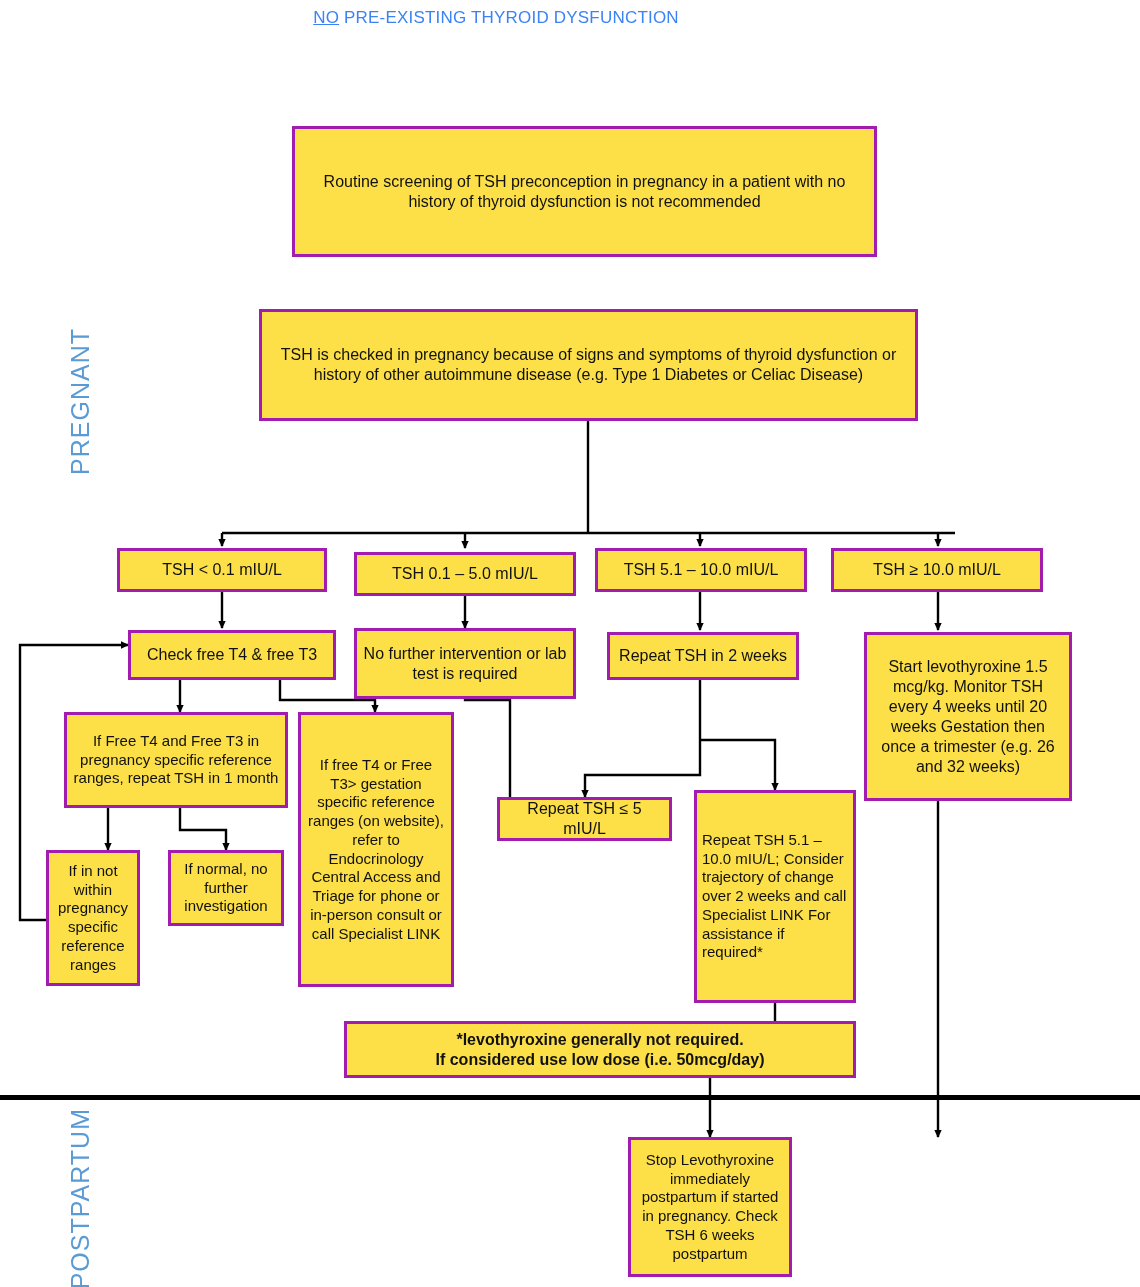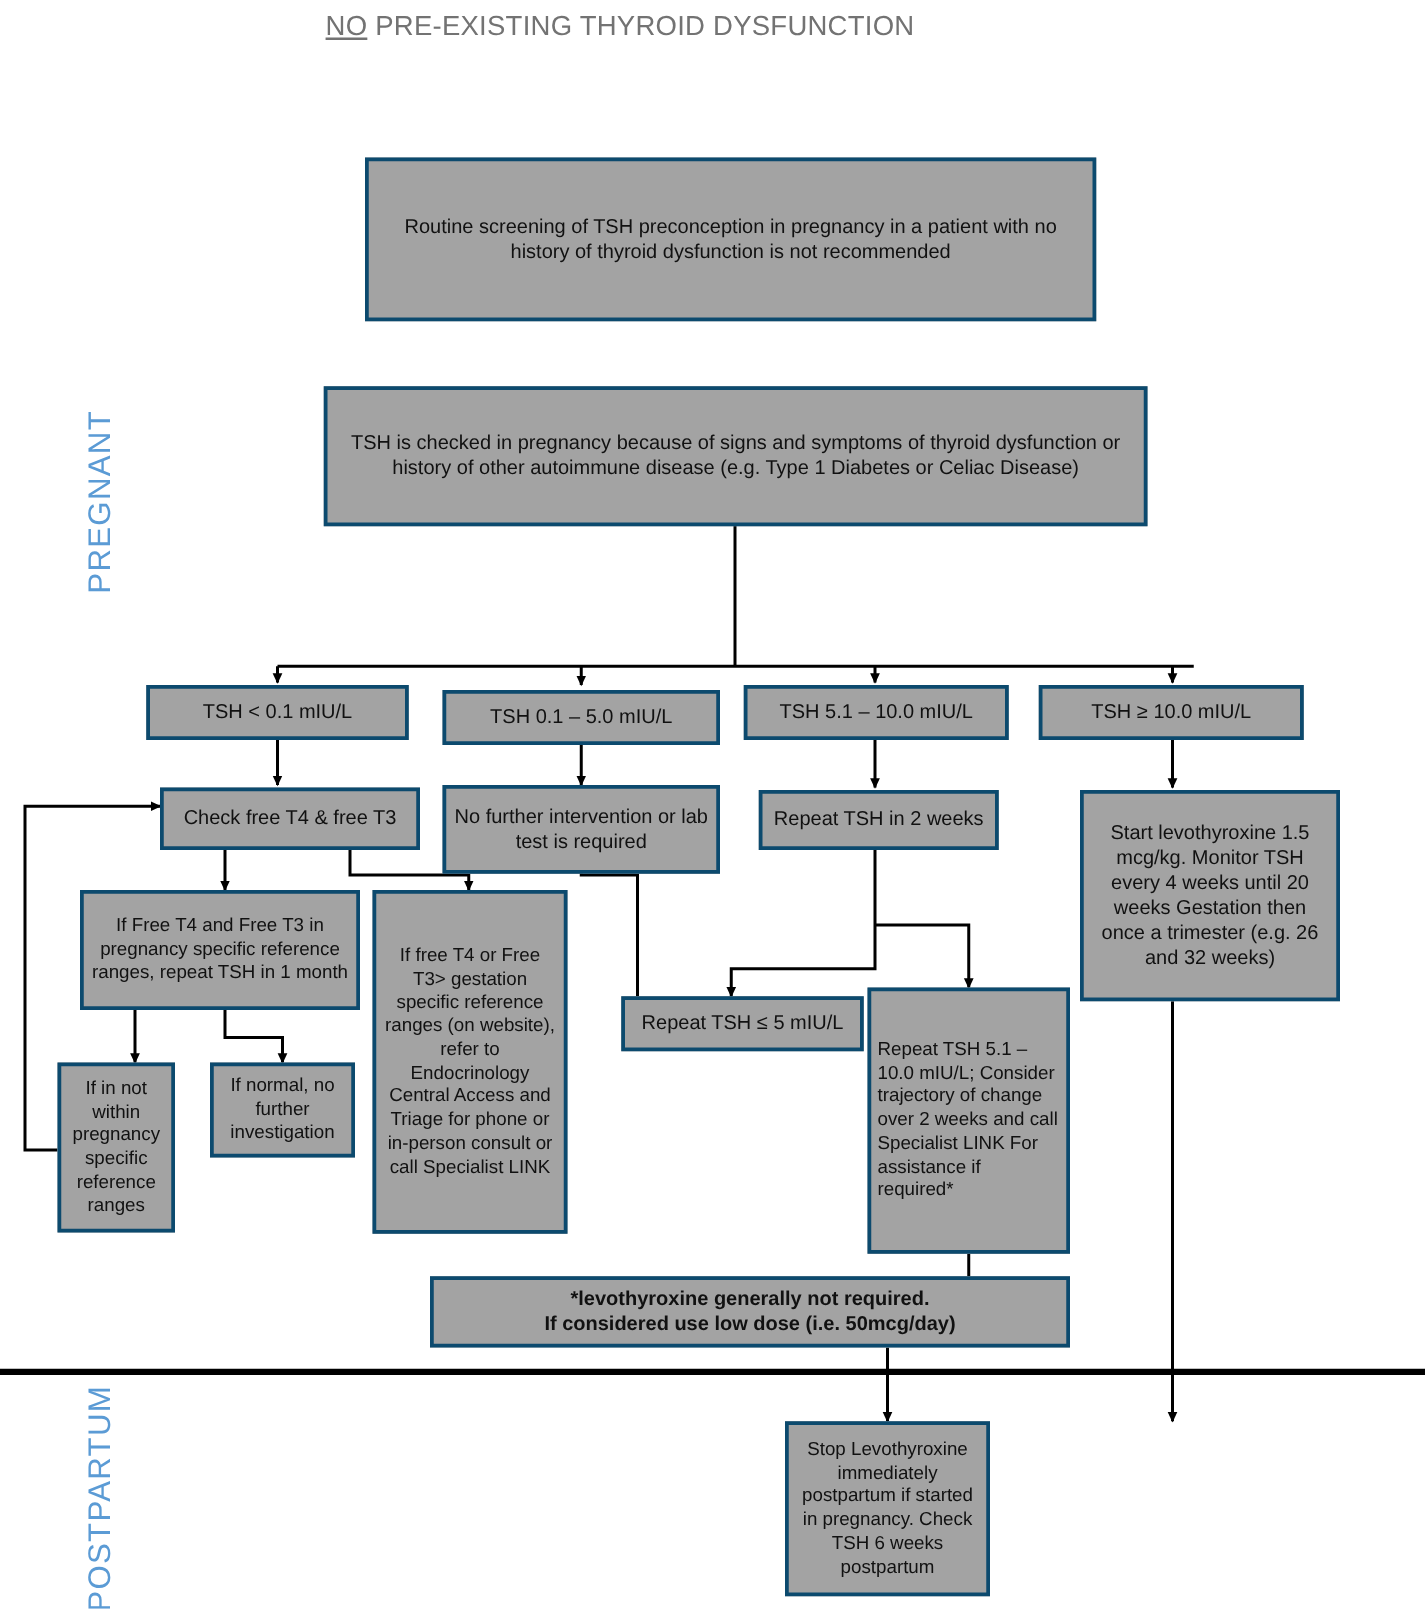--- a/index.html
+++ b/index.html
@@ -22,32 +22,32 @@
     width: 1140px;
     height: 1287px;
     pointer-events: none;
   }
   .title {
     position: absolute;
     left: 0;
     top: 8px;
     width: 992px;
     text-align: center;
-    font-size: 22px;
-    color: #737373;
+    font-size: 17px;
+    color: #3b82f6;
     letter-spacing: 0.2px;
     white-space: nowrap;
   }
   .title .u { text-decoration: underline; }
 
   .node {
     position: absolute;
     box-sizing: border-box;
-    background: #a3a3a3;
-    border: 3px solid #0c4a6e;
+    background: #fde047;
+    border: 3px solid #a21caf;
     display: flex;
     align-items: center;
     justify-content: center;
     text-align: center;
     color: #111111;
     line-height: 1.25;
     padding: 3px 5px;
   }
   .node span { display: block; width: 100%; }
   .fs16 { font-size: 16px; }
@@ -176,21 +176,21 @@
   </div>
 
   <div class="node fs15" style="left:46px; top:850px; width:94px; height:136px;">
     <span>If in not within pregnancy specific reference ranges</span>
   </div>
 
   <div class="node fs15" style="left:168px; top:850px; width:116px; height:76px;">
     <span>If normal, no further investigation</span>
   </div>
 
-  <div class="node fs16" style="left:497px; top:797px; width:194px; height:44px;">
+  <div class="node fs16" style="left:497px; top:797px; width:175px; height:44px;">
     <span>Repeat TSH ≤ 5 mIU/L</span>
   </div>
 
   <div class="node fs15 alignleft" style="left:694px; top:790px; width:162px; height:213px;">
     <span>Repeat TSH 5.1 – 10.0 mIU/L; Consider trajectory of change over 2 weeks and call Specialist LINK For assistance if required*</span>
   </div>
 
   <div class="node fs16 bold" style="left:344px; top:1021px; width:512px; height:57px; flex-direction:column;">
     <span>*levothyroxine generally not required.</span>
     <span>If considered use low dose (i.e. 50mcg/day)</span>

